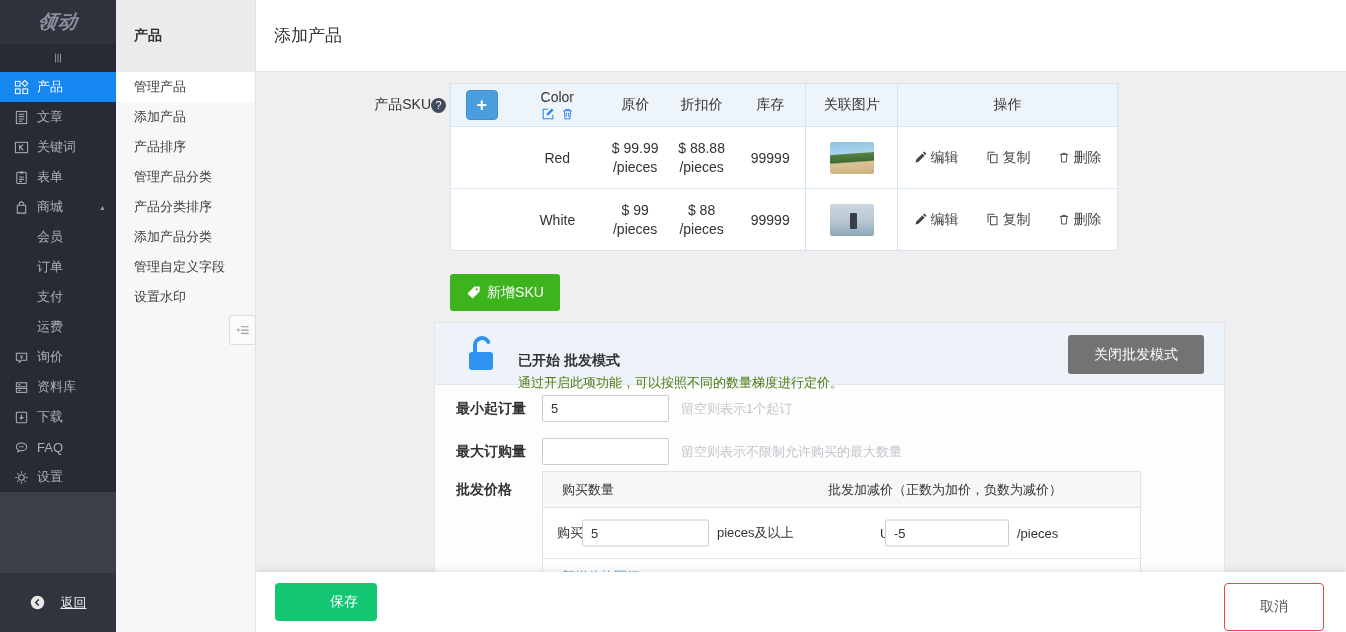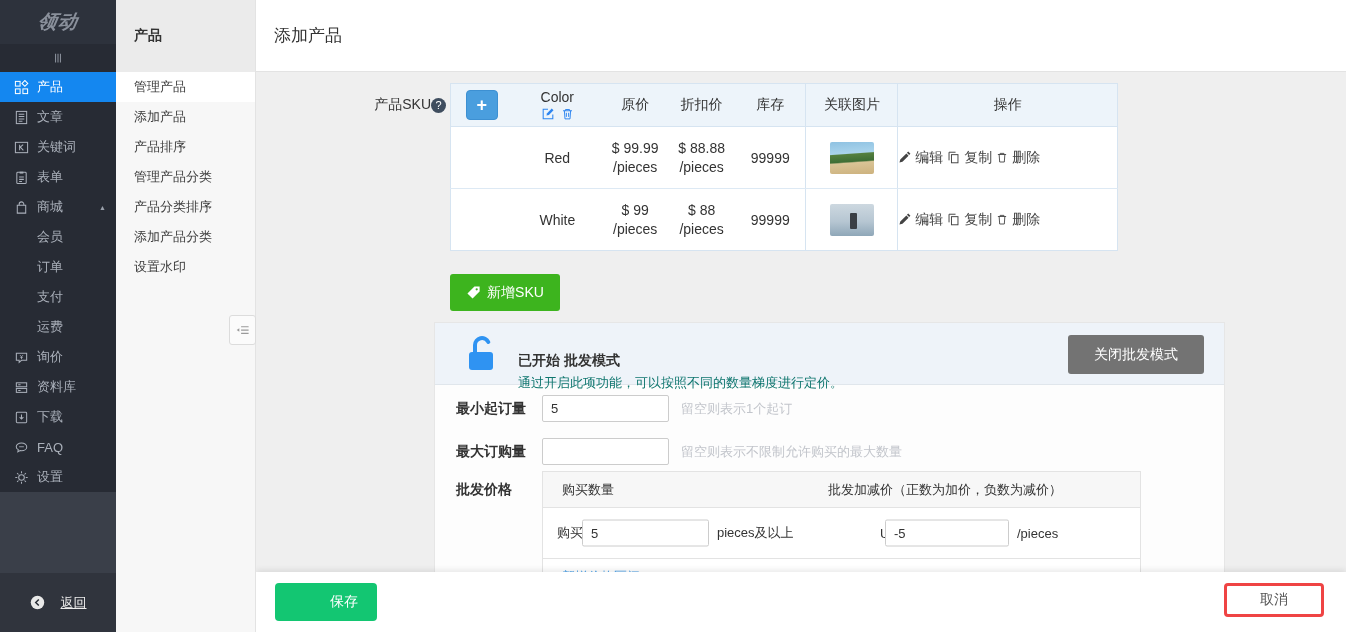--- a/index.html
+++ b/index.html
@@ -44,48 +44,48 @@
   table.sku tr:last-child td { border-bottom:0; }
   table.sku .v { border-left:1px solid #d6e4f1; border-right:1px solid #d6e4f1; }
   .plus-btn { width:32px; height:30px; background:#4a9ede; border:1px solid #3d90d2; border-radius:4px; color:#fff; font-size:18px; font-weight:bold; line-height:26px; cursor:pointer; }
   .col-icons { display:flex; justify-content:center; gap:6px; margin-top:2px; }
   .col-icons svg { cursor:pointer; }
   .price2 div { line-height:19px; }
   .thumb { width:44px; height:32px; margin:0 auto; border-radius:2px; cursor:pointer; }
   .thumb.beach { background:linear-gradient(176deg,#8fc2e2 0%,#aad4ec 36%,#55803f 39%,#3e6e35 60%,#d9c496 64%,#cdb27e 100%); }
   .thumb.sky { background:linear-gradient(180deg,#cdd8e0 0%,#b6c6d2 55%,#8fa7b8 100%); position:relative; }
   .thumb.sky i { position:absolute; left:20px; top:9px; width:7px; height:16px; background:#3a3f45; border-radius:1px; }
-  .act { display:flex; align-items:center; justify-content:flex-start; gap:4px; }
+  .act { display:flex; align-items:center; justify-content:center; gap:27px; }
   .act a { display:flex; align-items:center; gap:4px; color:#444; text-decoration:none; cursor:pointer; }
 
   .add-sku { position:absolute; left:194px; top:274px; width:110px; height:37px; background:#3db41e; color:#fff; border:0; border-radius:3px; font-size:14px; display:flex; align-items:center; justify-content:center; gap:6px; cursor:pointer; }
 
   .wholesale { position:absolute; left:178px; top:322px; width:791px; height:309px; background:#fdfdfd; border:1px solid #e6e6e6; z-index:1; }
   .ws-band { height:62px; background:#eef3f9; border-bottom:1px solid #e0e6ec; position:relative; display:flex; align-items:center; padding-left:31px; gap:22px; }
   .ws-title { font-weight:bold; font-size:14px; color:#333;margin-top:36px; }
-  .ws-desc { font-size:13px; color:#0f766e; margin-top:4px; }
+  .ws-desc { font-size:13px; color:#4d7c0f; margin-top:4px; }
   .ws-close { position:absolute; right:20px; top:12px; width:136px; height:39px; background:#737373; color:#fff; border:0; border-radius:3px; font-size:14px; cursor:pointer; }
   .ws-field { position:absolute; left:21px; display:flex; align-items:center; }
   .ws-field .flabel { width:86px; font-weight:bold; font-size:14px; color:#333; }
   .tinput { width:127px; height:27px; border:1px solid #ccc; border-radius:2px; padding:0 8px; font-size:13px; color:#333; background:#fff; }
   .hint { margin-left:12px; color:#c2c5cb; font-size:13px; }
   .ws-plabel { position:absolute; left:21px; top:158px; font-weight:bold; font-size:14px; color:#333; }
   .ws-table { position:absolute; left:107px; top:148px; width:599px; border:1px solid #e3e3e3; background:#fff; font-size:13px; color:#333; }
   .ws-thead { height:36px; background:#f7f7f7; border-bottom:1px solid #e3e3e3; display:flex; align-items:center; }
   .ws-thead .c1 { padding-left:19px; flex:0 0 285px; }
   .ws-trow { height:50px; position:relative; }
   .ws-trow span, .ws-trow input { position:absolute; top:50%; transform:translateY(-50%); }
   .q-prefix { left:14px; } .q-input { left:39px; width:127px; } .q-suffix { left:174px; }
   .a-currency { left:327px;margin-left:10px; } .a-input { left:342px; width:124px; } .a-unit { left:474px; }
   .ws-addrow { border-top:1px solid #e3e3e3; height:46px; padding:9px 0 0 19px; }
   .ws-addrow a { color:#4da3ea; font-size:13px; text-decoration:none; cursor:pointer; }
 
   .footer { position:absolute; left:0; bottom:0; width:1090px; height:60px; background:#fff; box-shadow:0 -2px 6px rgba(0,0,0,.09); z-index:10; }
   .btn-save { position:absolute; left:19px; top:11px; width:102px; height:38px; background:#13c672; color:#fff; border:0; border-radius:4px; font-size:14px; cursor:pointer;padding-left:36px; }
-  .btn-cancel { position:absolute; left:968px; top:11px; width:100px; height:34px; background:#fff; color:#555; border:3px solid #ef4444; border-radius:4px; font-size:14px; cursor:pointer; }
+  .btn-cancel { position:absolute; left:968px; top:11px; width:100px; height:48px; background:#fff; color:#555; border:1px solid #ef4444; border-radius:4px; font-size:14px; cursor:pointer; }
 </style>
 </head>
 <body>
 
 <div class="app">
 
   <aside class="sidebar">
     <div class="logo">
       <span>领动</span>
     </div>
@@ -214,20 +214,21 @@
   </aside>
 
   <aside class="submenu">
     <div class="submenu-title">产品</div>
     <div class="submenu-item active">管理产品</div>
     <div class="submenu-item">添加产品</div>
     <div class="submenu-item">产品排序</div>
     <div class="submenu-item">管理产品分类</div>
     <div class="submenu-item">产品分类排序</div>
     <div class="submenu-item">添加产品分类</div>
+    <div class="submenu-item">管理自定义字段</div>
     <div class="submenu-item">设置水印</div>
   </aside>
 
   <div class="panel-toggle">
     <svg width="15" height="15" viewBox="0 0 16 16">
         <path d="M6.5 4h8M6.5 7.5h8M6.5 11h8" stroke="#9a9a9a" stroke-width="1.3" fill="none"></path>
         <path d="M4.6 5.6L1.8 7.5l2.8 1.9z" fill="#9a9a9a"></path>
       </svg>
   </div>
 

